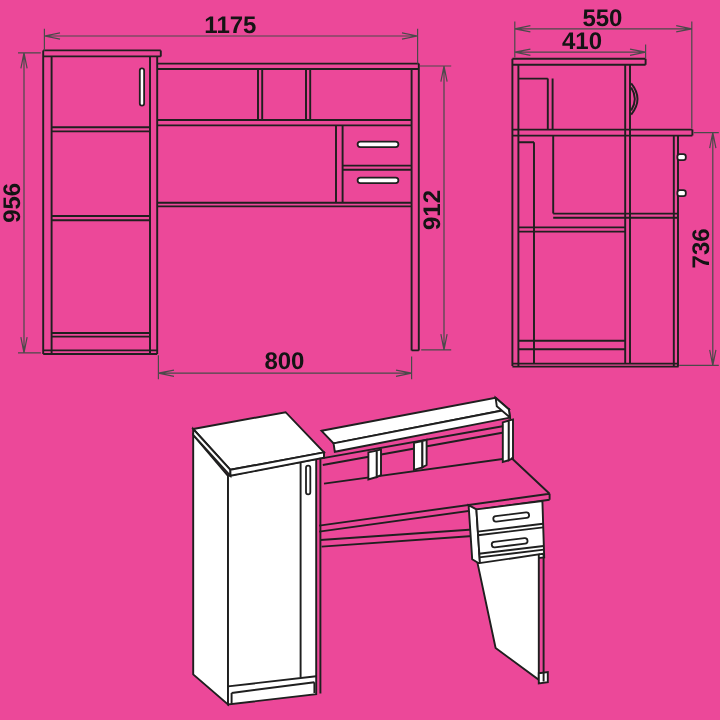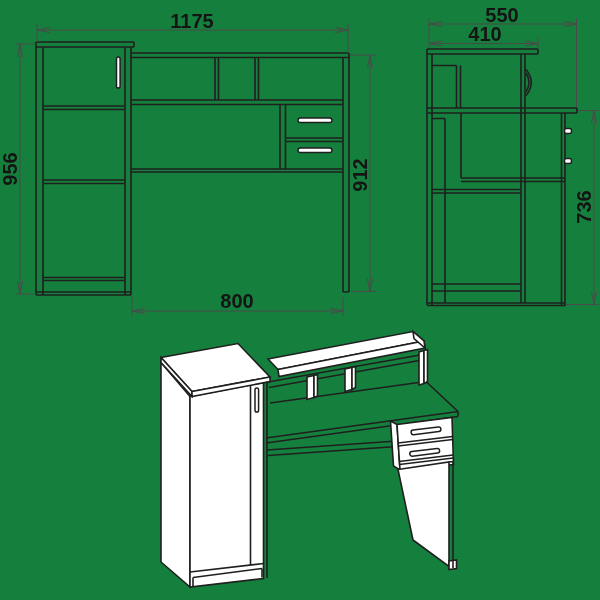--- a/index.html
+++ b/index.html
@@ -1,16 +1,16 @@
 <!DOCTYPE html>
 <html><head>
 <meta charset="utf-8">
 <style>
   html,body{margin:0;padding:0;background:#fff;}
-  .canvas{width:600px;height:600px;background:#15803d;position:relative;overflow:hidden;}
+  .canvas{width:600px;height:600px;background:#ec4899;position:relative;overflow:hidden;}
   .f   {stroke:#1f1f1f;stroke-width:1.6;fill:none;stroke-linecap:butt;stroke-linejoin:miter;}
   .ff  {stroke:#1f1f1f;stroke-width:1.6;fill:#ffffff;stroke-linejoin:miter;}
   .fh  {stroke:#1f1f1f;stroke-width:1.5;fill:#ffffff;}
   .d   {stroke:#4a4a4a;stroke-width:1;fill:none;}
   text.dim{font:700 20px "Liberation Sans", sans-serif;fill:#141414;}
 </style>
 </head>
 <body>
 
 <div class="canvas">

